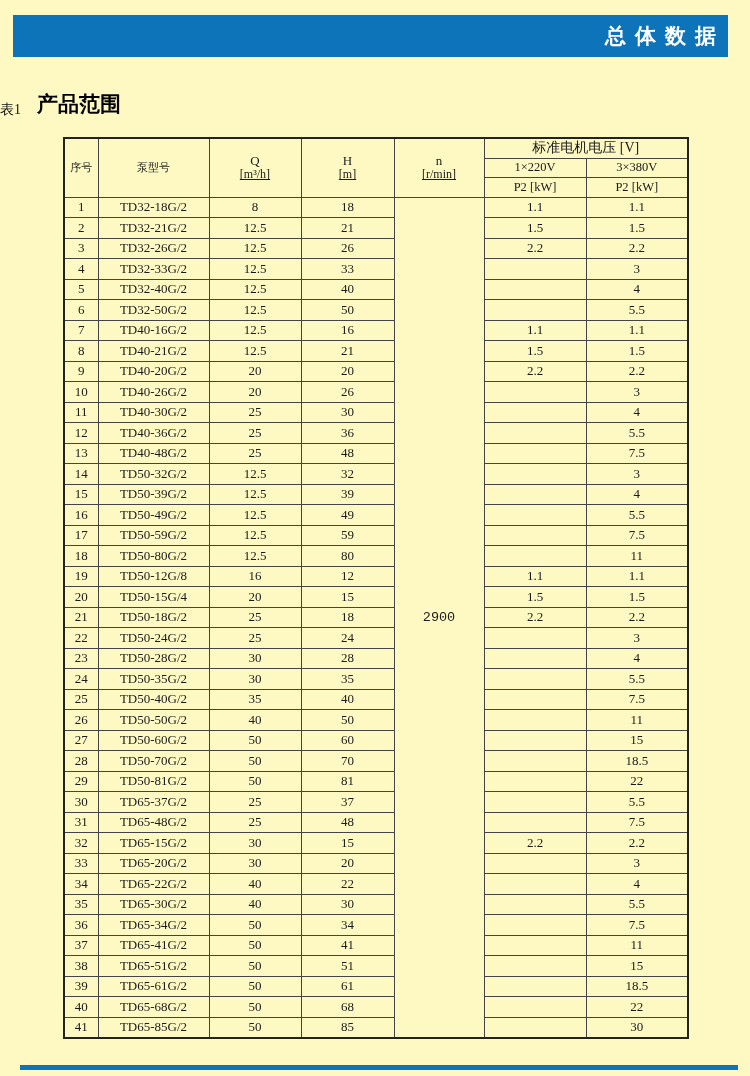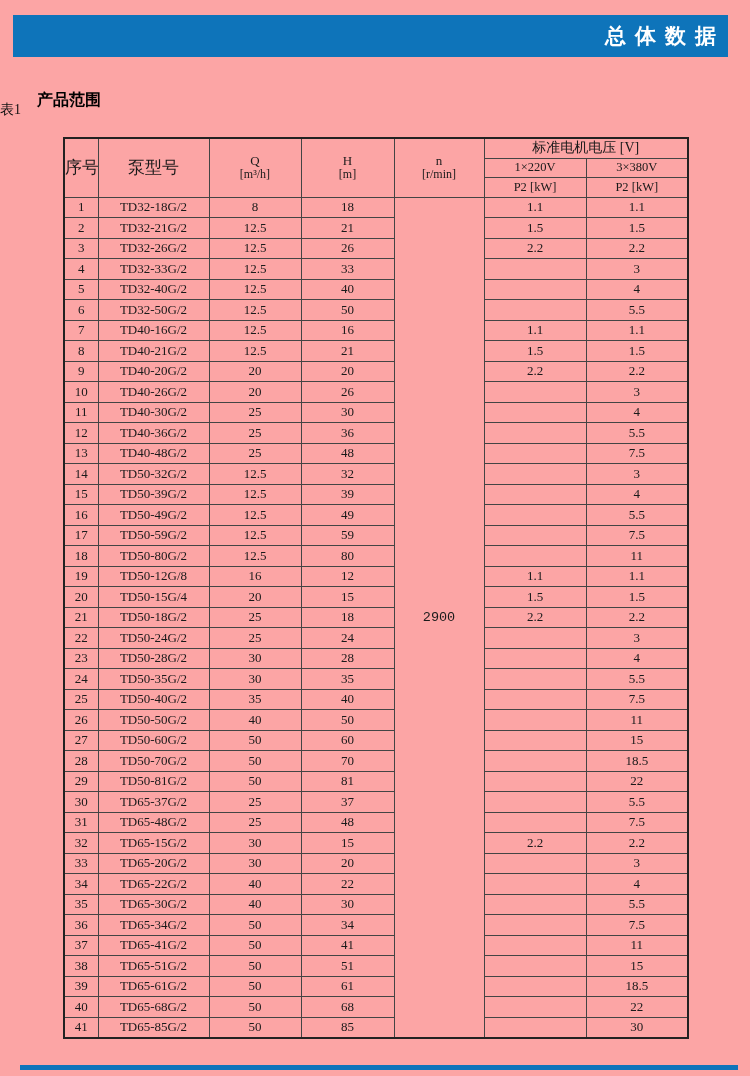--- a/index.html
+++ b/index.html
@@ -1,55 +1,55 @@
 <!DOCTYPE html>
 <html><head>
 <meta charset="utf-8">
 <style>
   html,body{margin:0;padding:0;background:#ffffff;}
   .page{
-    position:relative;width:750px;height:1076px;background:#fca5a5;
+    position:relative;width:750px;height:1076px;background:#fef9c3;
     font-family:"Liberation Serif","DejaVu Serif",serif;color:#1a1a1a;overflow:hidden;
   }
   .top-bar{
     position:absolute;left:13px;top:15px;width:715px;height:42px;
     background:#0e74ba;display:flex;align-items:center;justify-content:flex-end;
     padding-right:12px;box-sizing:border-box;
   }
   .top-bar-title{
     color:#ffffff;font-family:"Liberation Sans","DejaVu Sans",sans-serif;
     font-weight:bold;font-size:21px;letter-spacing:9px;margin-right:-9px;
   }
   .section-title{
     position:absolute;left:37px;top:90px;
     font-family:"Liberation Sans","DejaVu Sans",sans-serif;
-    font-weight:bold;font-size:16px;color:#000000;
+    font-weight:bold;font-size:21px;color:#000000;
   }
   .table-caption{
     position:absolute;left:0;top:101px;width:750px;text-align:left;
     font-size:14px;color:#111;
   }
   table.data{
     position:absolute;left:63px;top:137px;width:624px;
     border-collapse:collapse;table-layout:fixed;
     border:2px solid #222;
   }
   table.data th,table.data td{
     border:1px solid #444;padding:0;text-align:center;vertical-align:middle;
     font-weight:normal;overflow:hidden;white-space:nowrap;
   }
   thead tr.h1{height:20px;}
   thead tr.h2{height:19px;}
   thead tr.h3{height:20px;}
   tbody tr{height:20.5px;}
-  th.cn{font-size:17px;}
+  th.cn{font-size:11px;}
   th.group{font-size:14px;}
   th.sub{font-size:12.5px;}
   .hdr2line{line-height:1.12;font-size:13px;}
-  .hdr2line .u{font-size:12px;}
+  .hdr2line .u{font-size:12px;text-decoration:underline;}
   tbody td{font-size:13px;}
   td.ncell{font-size:13.5px;font-family:Liberation Mono, monospace;}
   .bottom-bar{
     position:absolute;left:20px;top:1065px;width:718px;height:5px;background:#0e74ba;
   }
 </style>
 </head>
 <body>
 
 <div class="page">

